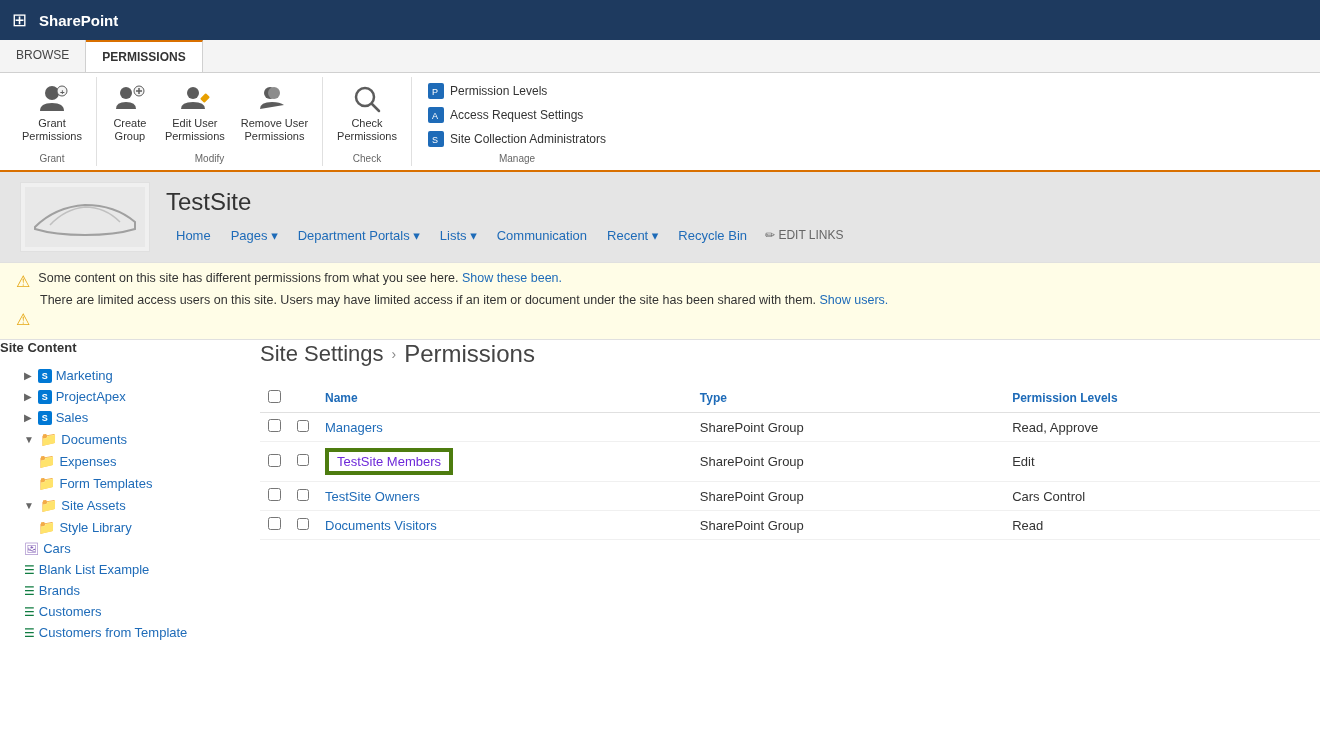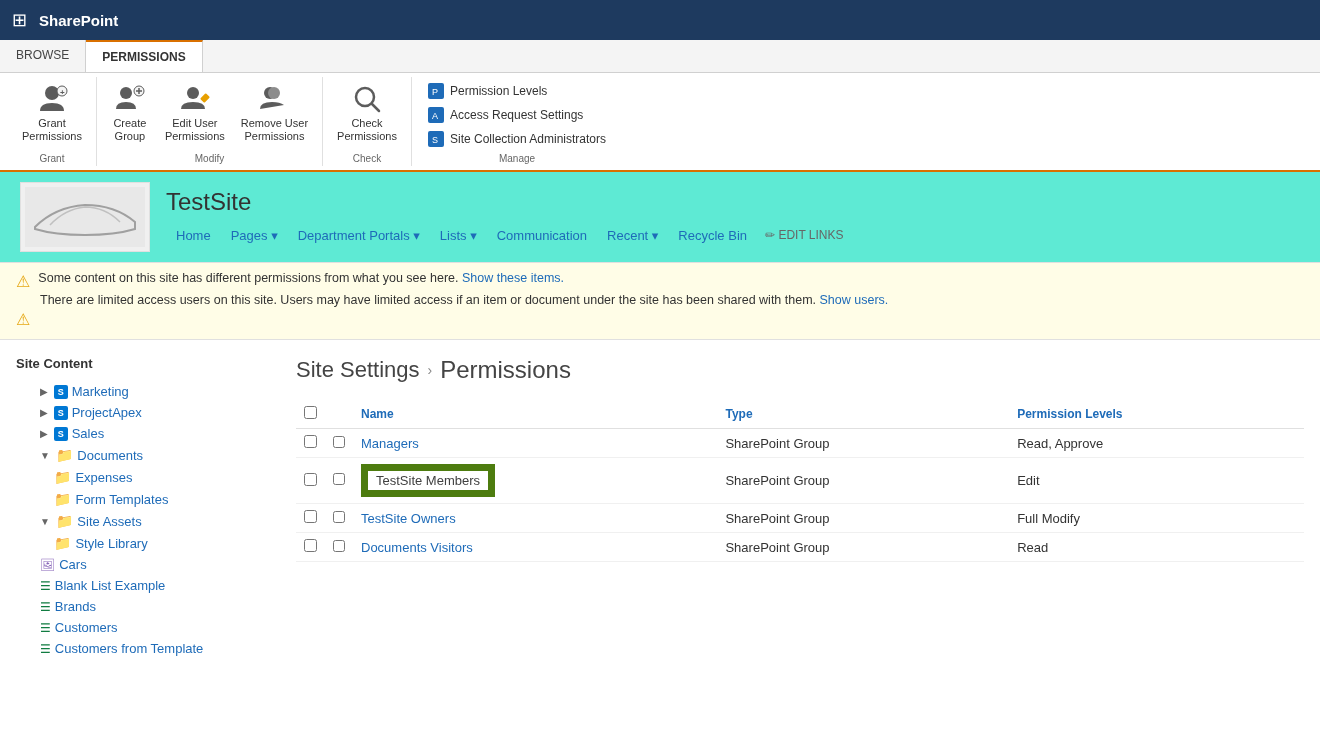--- a/index.html
+++ b/index.html
@@ -21,37 +21,37 @@
     .ribbon-group-items { display: flex; gap: 4px; flex: 1; align-items: flex-start; }
     .ribbon-group-label { text-align: center; font-size: 10px; color: #666; padding-top: 2px; }
     .ribbon-btn { display: flex; flex-direction: column; align-items: center; cursor: pointer; padding: 4px 6px; min-width: 50px; }
     .ribbon-btn .icon { width: 32px; height: 32px; display: flex; align-items: center; justify-content: center; font-size: 22px; }
     .ribbon-btn .label { font-size: 11px; text-align: center; color: #333; line-height: 1.2; margin-top: 2px; }
     .ribbon-links { display: flex; flex-direction: column; justify-content: center; gap: 4px; padding: 2px 4px; }
     .ribbon-link { display: flex; align-items: center; gap: 6px; cursor: pointer; padding: 2px 4px; font-size: 12px; color: #333; }
     .ribbon-link .link-icon { width: 16px; height: 16px; background: #1e6bb8; border-radius: 2px; display: flex; align-items: center; justify-content: center; }
 
     
-    .site-header { display: flex; align-items: center; padding: 10px 20px; background: #5eead4; }
+    .site-header { display: flex; align-items: center; padding: 10px 20px; background: #e5e5e5; }
     .site-logo { width: 130px; height: 70px; background: #f0f0f0; border: 1px solid #e0e0e0; display: flex; align-items: center; justify-content: center; overflow: hidden; }
     .site-logo svg { width: 120px; height: 60px; }
     .site-title-nav { margin-left: 16px; }
     .site-title { font-size: 24px; color: #333; font-weight: 400; margin-bottom: 8px; }
     .site-nav { display: flex; align-items: center; gap: 0; }
     .nav-item { font-size: 13px; color: #1e6bb8; padding: 4px 10px; cursor: pointer; display: flex; align-items: center; gap: 2px; }
     .edit-links { font-size: 12px; color: #666; display: flex; align-items: center; gap: 4px; margin-left: 8px; cursor: pointer; }
 
     
     .warning-banner { background: #fffde7; border-top: 1px solid #e0e0e0; border-bottom: 1px solid #e0e0e0; padding: 8px 16px; }
     .warning-row { display: flex; align-items: flex-start; gap: 8px; margin-bottom: 2px; font-size: 12.5px; color: #333; }
     .warning-icon { color: #e6a817; font-size: 16px; margin-top: 1px; }
     .warning-link { color: #1e6bb8; cursor: pointer; text-decoration: none; }
 
     
-    .main-content { display: flex; padding: 16px; gap: 20px; }
+    .main-content { display: flex; }
 
     
     .sidebar { width: 260px; flex-shrink: 0; }
     .sidebar-title { font-size: 13px; font-weight: 600; color: #333; margin-bottom: 10px; }
     .sidebar-item { display: flex; align-items: center; gap: 4px; padding: 3px 0 3px 10px; cursor: pointer; font-size: 13px; color: #1e6bb8; }
     .sidebar-item.indent { padding-left: 24px; }
     .sidebar-item.indent2 { padding-left: 38px; }
     .expand-arrow { font-size: 10px; color: #666; margin-right: 2px; }
     .s-icon-sharepoint { width: 14px; height: 14px; background: #0078d4; border-radius: 2px; display: inline-flex; align-items: center; justify-content: center; color: #fff; font-size: 9px; font-weight: 700; }
     .s-icon-folder { color: #c8a228; font-size: 14px; }
@@ -217,21 +217,21 @@
       <span class="nav-item">Recent ▾</span>
       <span class="nav-item">Recycle Bin</span>
       <span class="edit-links">✏ EDIT LINKS</span>
     </div>
   </div>
 </div>
 
 <div class="warning-banner">
   <div class="warning-row">
     <span class="warning-icon">⚠</span>
-    <span>Some content on this site has different permissions from what you see here. <a class="warning-link" href="#">Show these items.</a></span>
+    <span>Some content on this site has different permissions from what you see here. <a class="warning-link" href="#">Show these been.</a></span>
   </div>
   <div class="warning-row" style="padding-left:24px;">
     <span>There are limited access users on this site. Users may have limited access if an item or document under the site has been shared with them. <a class="warning-link" href="#">Show users.</a></span>
   </div>
   <div class="warning-row">
     <span class="warning-icon">⚠</span>
   </div>
 </div>
 
 <div class="main-content">
@@ -320,31 +320,31 @@
           <td class="check-col"><input type="checkbox" style=""></td>
           <td class="mini-check-col"><input type="checkbox" style="width: 12px; height: 12px;"></td>
           <td><span class="name-col">Managers</span></td>
           <td class="type-col">SharePoint Group</td>
           <td class="perms-col">Read, Approve</td>
         </tr>
         <tr>
           <td class="check-col"><input type="checkbox" style=""></td>
           <td class="mini-check-col"><input type="checkbox" style="width: 12px; height: 12px;"></td>
           <td>
-            <span class="name-col highlighted" style="border: 7px solid #4d7c0f; display: inline-block; padding: 2px 8px; color: #404040; cursor: pointer;">TestSite Members</span>
+            <span class="name-col highlighted" style="border: 4px solid #4d7c0f; display: inline-block; padding: 2px 8px; color: #6d28d9; cursor: pointer;">TestSite Members</span>
           </td>
           <td class="type-col">SharePoint Group</td>
           <td class="perms-col">Edit</td>
         </tr>
         <tr>
           <td class="check-col"><input type="checkbox" style=""></td>
           <td class="mini-check-col"><input type="checkbox" style="width: 12px; height: 12px;"></td>
           <td><span class="name-col">TestSite Owners</span></td>
           <td class="type-col">SharePoint Group</td>
-          <td class="perms-col">Full Modify</td>
+          <td class="perms-col">Cars Control</td>
         </tr>
         <tr>
           <td class="check-col"><input type="checkbox" style=""></td>
           <td class="mini-check-col"><input type="checkbox" style="width: 12px; height: 12px;"></td>
           <td><span class="name-col">Documents Visitors</span></td>
           <td class="type-col">SharePoint Group</td>
           <td class="perms-col">Read</td>
         </tr>
       </tbody>
     </table>

